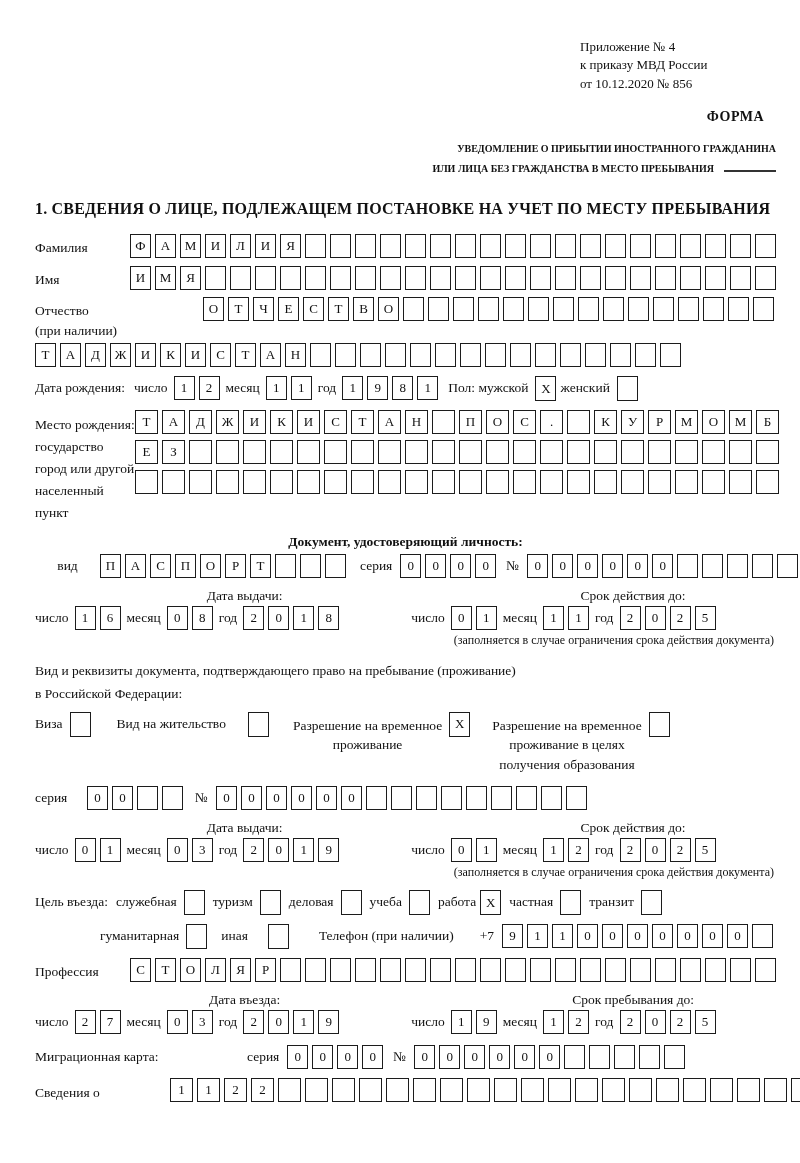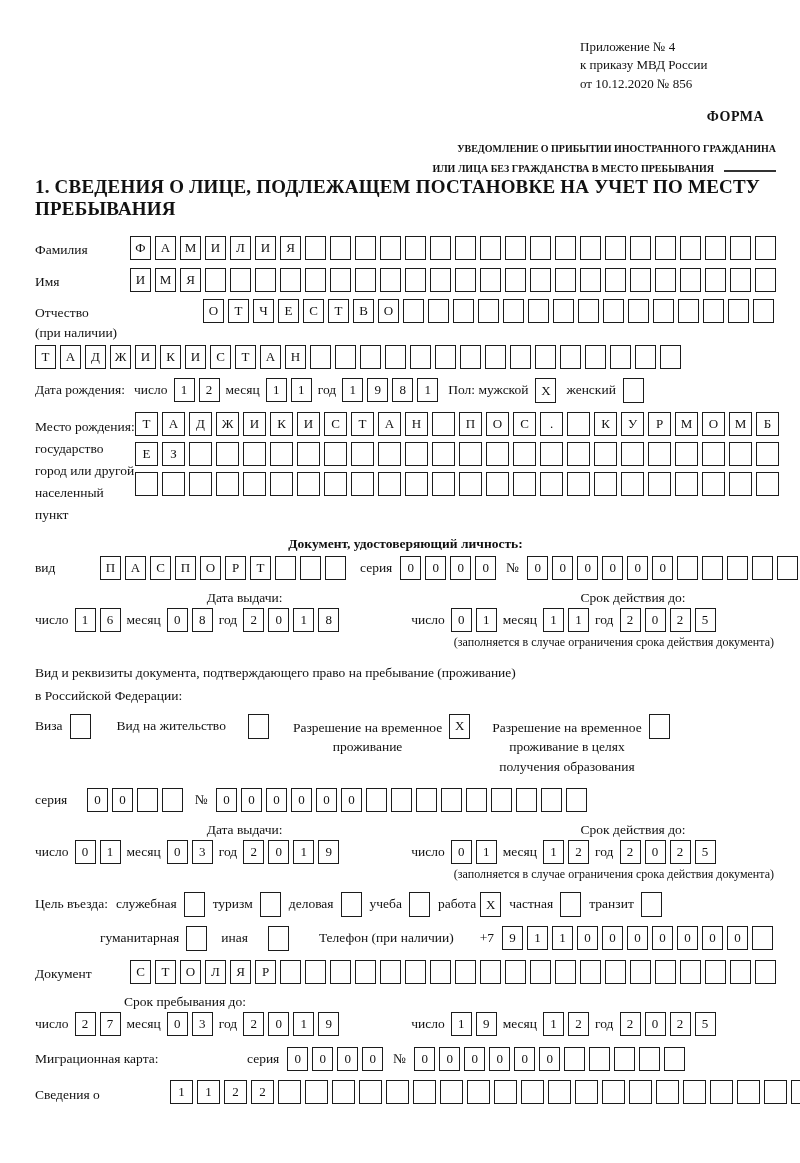--- a/index.html
+++ b/index.html
@@ -7,21 +7,21 @@
     width:800px;height:1163px;background:#fff;color:#111;
     font-family:"Liberation Serif", serif;font-size:13.5px;
     box-sizing:border-box;padding:38px 24px 10px 35px;overflow:hidden;
     position:relative;
   }
   .annex{margin-left:auto;width:196px;line-height:1.42;font-size:13px;}
   .annex .note{margin-top:5px;}
   .forma{text-align:right;font-weight:bold;margin-top:16px;padding-right:12px;font-size:14px;letter-spacing:.5px;}
   .title{text-align:right;font-weight:bold;font-size:10px;margin-top:16px;line-height:1.5;}
   .title .blank{display:inline-block;width:52px;border-bottom:2px solid #333;height:14px;margin-left:10px;}
-  .sec-heading{font-weight:bold;font-size:19px;letter-spacing:.2px;}
+  .sec-heading{font-weight:bold;font-size:16px;margin-top:24px;letter-spacing:.2px;}
   .frow{display:flex;align-items:flex-start;margin-top:7px;}
   .flabel{flex:none;padding-top:4px;line-height:1.5;}
   .cells{display:inline-flex;gap:4px;flex:none;}
   .cell{
     box-sizing:border-box;width:21px;height:24px;border:1.6px solid #1c1c1c;
     display:inline-flex;align-items:center;justify-content:center;
     font-size:13px;flex:none;background:#fff;
   }
   .cells-wide .cell{width:23px;}
   .cb{
@@ -210,21 +210,21 @@
       <span class="il">год</span>
       <span class="cells">
           <span class="cell">1</span>
           <span class="cell">9</span>
           <span class="cell">8</span>
           <span class="cell">1</span>
         </span>
     </span>
     <span class="il" style="margin-left:10px;">Пол: мужской</span>
     <span class="cb">X</span>
-    <span class="il" style="margin-left:10px;">женский</span>
+    <span class="il" style="margin-left:4px;">женский</span>
     <span class="cb"></span>
   </div>
 
   <div class="frow" style="margin-top:9px;">
     <div class="flabel" style="width:100px;line-height:1.62;">
       <div>Место рождения:</div>
       <div>государство</div>
       <div>город или другой</div>
       <div>населенный пункт</div>
     </div>
@@ -305,21 +305,21 @@
           <span class="cell"></span>
           <span class="cell"></span>
           <span class="cell"></span>
           <span class="cell"></span>
         </div>
     </div>
   </div>
 
   <div class="center-bold">Документ, удостоверяющий личность:</div>
 
-  <div class="frow" style="margin-top:4px;">
+  <div class="frow" style="margin-top:4px;text-align:center;">
     <span class="il" style="width:65px;flex:none;">вид</span>
     <span class="cells">
         <span class="cell">П</span>
         <span class="cell">А</span>
         <span class="cell">С</span>
         <span class="cell">П</span>
         <span class="cell">О</span>
         <span class="cell">Р</span>
         <span class="cell">Т</span>
         <span class="cell"></span>
@@ -552,21 +552,21 @@
         <span class="cell">0</span>
         <span class="cell">0</span>
         <span class="cell">0</span>
         <span class="cell">0</span>
         <span class="cell">0</span>
         <span class="cell"></span>
       </span>
   </div>
 
   <div class="frow" style="margin-top:9px;">
-    <div class="flabel" style="width:95px;">Документ</div>
+    <div class="flabel" style="width:95px;">Профессия</div>
     <div class="cells">
         <span class="cell">С</span>
         <span class="cell">Т</span>
         <span class="cell">О</span>
         <span class="cell">Л</span>
         <span class="cell">Я</span>
         <span class="cell">Р</span>
         <span class="cell"></span>
         <span class="cell"></span>
         <span class="cell"></span>
@@ -584,20 +584,21 @@
         <span class="cell"></span>
         <span class="cell"></span>
         <span class="cell"></span>
         <span class="cell"></span>
         <span class="cell"></span>
         <span class="cell"></span>
       </div>
   </div>
 
   <div class="hdr-pair">
+    <div class="h1">Дата въезда:</div>
     <div class="h2">Срок пребывания до:</div>
   </div>
   <div class="date-row">
     <span class="dg">
       <span class="il">число</span>
       <span class="cells">
           <span class="cell">2</span>
           <span class="cell">7</span>
         </span>
       <span class="il">месяц</span>

